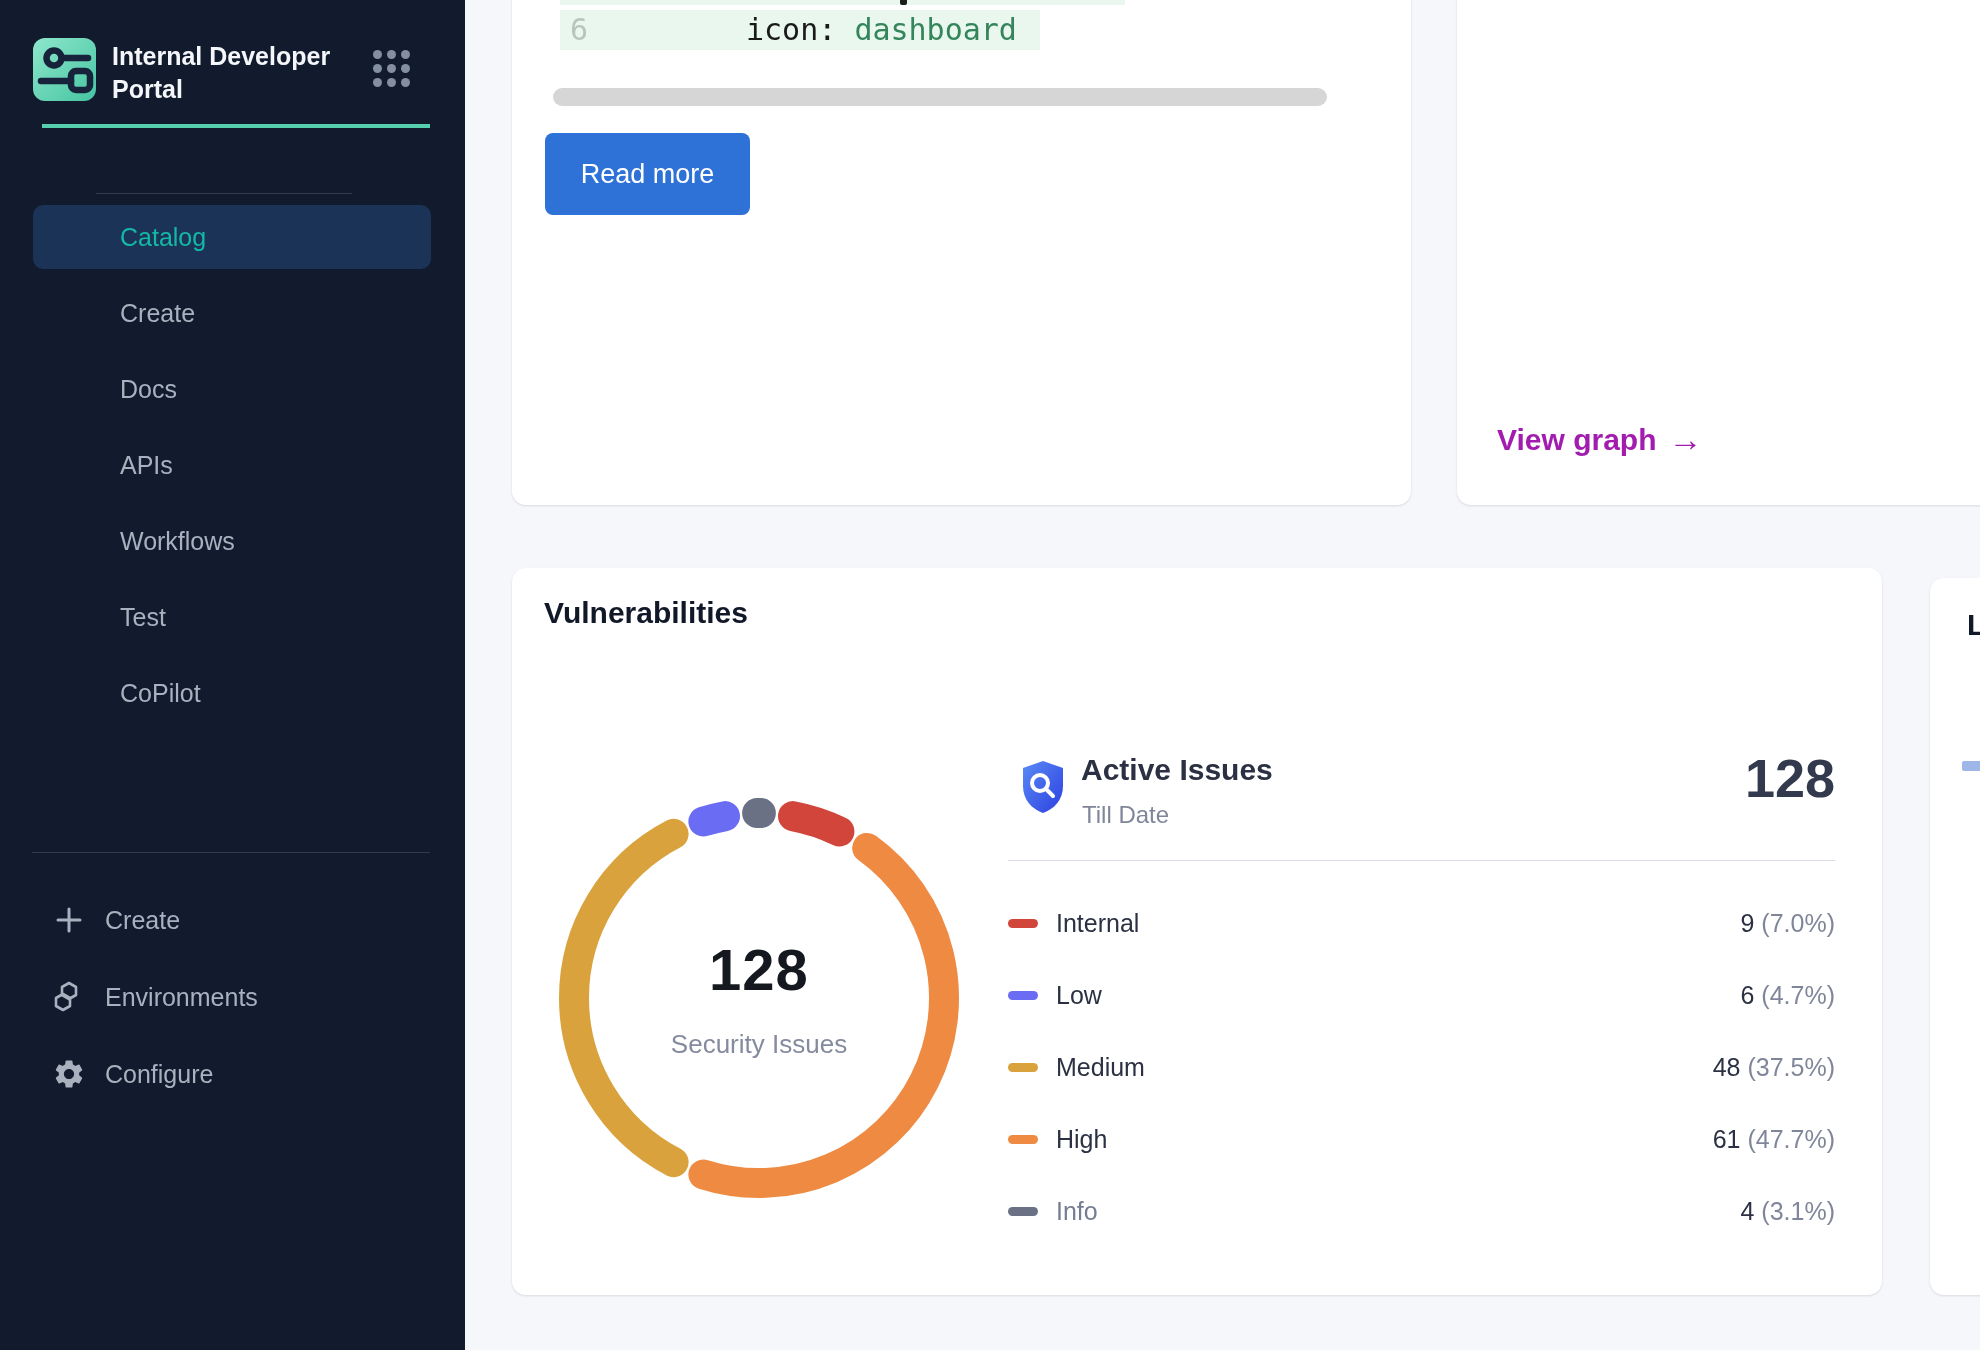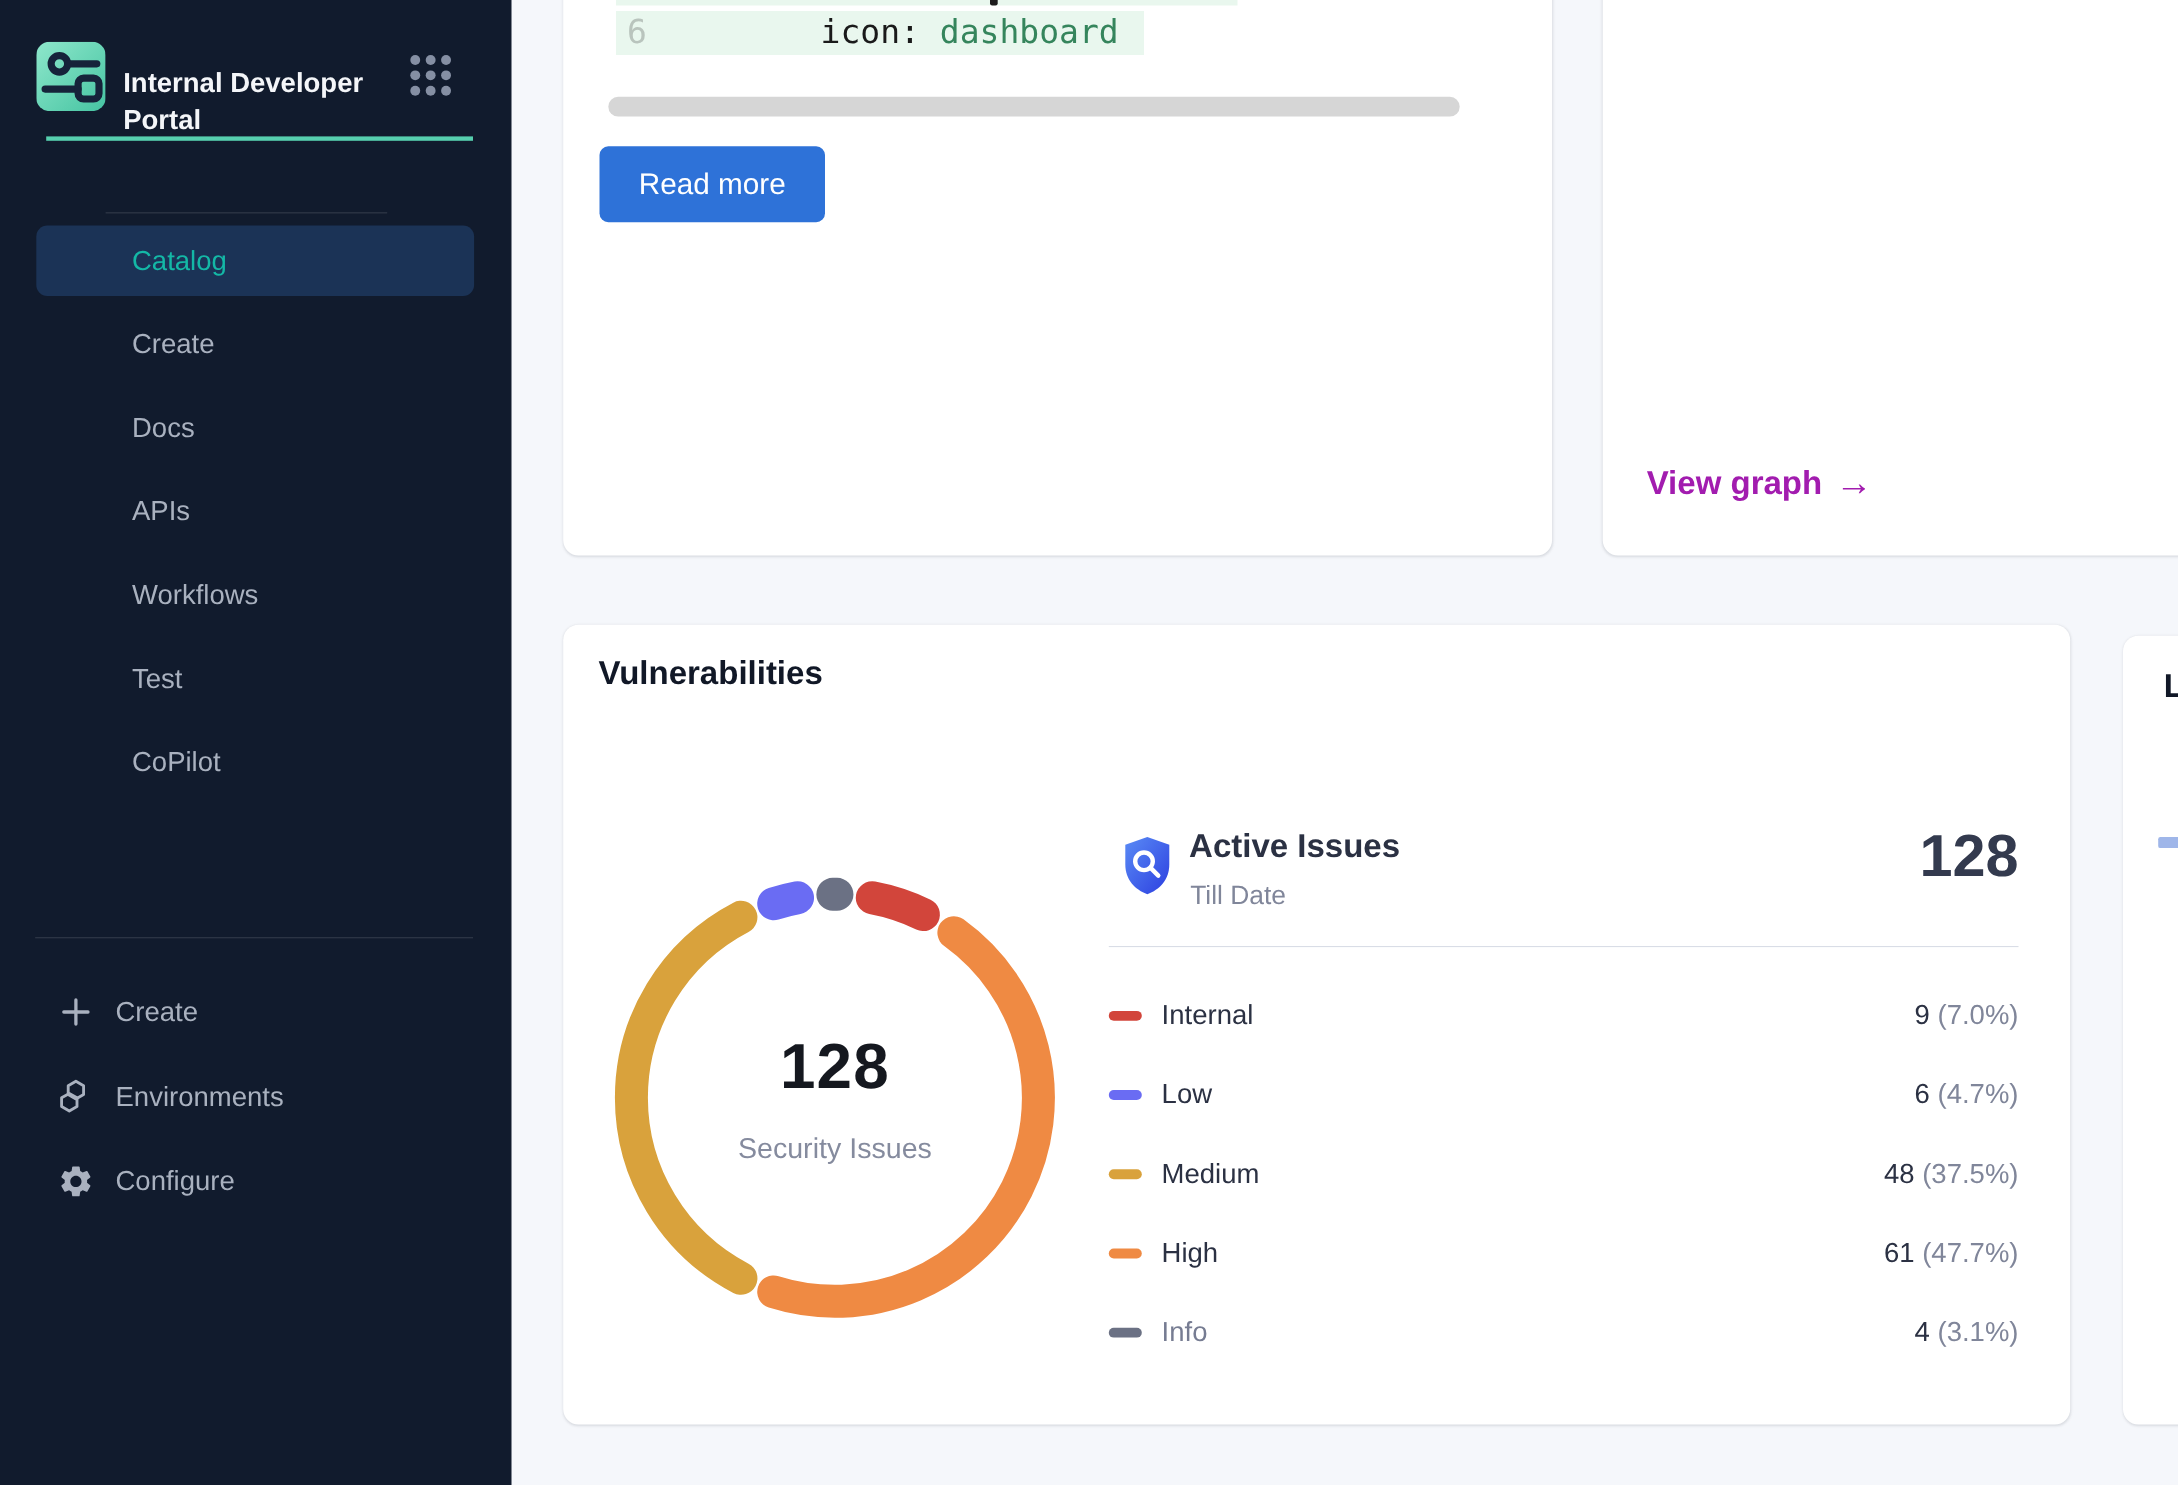--- a/index.html
+++ b/index.html
@@ -10,21 +10,21 @@
     -webkit-font-smoothing:antialiased;
   }
   
   .sidebar{
     position:absolute;left:0;top:0;width:465px;height:1350px;
     background:#111b2d;color:#a9b1bf;
   }
   .logo-box{position:absolute;left:33px;top:38px;width:63px;height:63px;}
   .app-title{
     position:absolute;left:112px;top:40px;width:230px;
-    color:#f4f6f9;font-size:25px;font-weight:700;line-height:33px;margin-top:20px;
+    color:#f4f6f9;font-size:25px;font-weight:700;line-height:33px;
   }
   .grid-icon{position:absolute;left:373px;top:50px;width:36px;height:36px;
     display:grid;grid-template-columns:repeat(3,9px);grid-template-rows:repeat(3,9px);gap:5px;}
   .grid-icon i{width:9px;height:9px;border-radius:50%;background:#858fa3;}
   .teal-rule{position:absolute;left:42px;top:124px;width:388px;height:4px;background:#56cfae;}
   .nav-divider{position:absolute;left:96px;top:193px;width:256px;height:1px;background:rgba(255,255,255,0.14);}
   .nav{position:absolute;left:33px;top:205px;width:398px;}
   .nav-item{
     height:64px;margin-bottom:12px;border-radius:10px;
     display:flex;align-items:center;padding-left:87px;box-sizing:border-box;
@@ -47,21 +47,21 @@
   
   .hl-row{position:absolute;background:#e9f7ee;}
   .hl-row.r1{left:48px;top:0;width:565px;height:35px;}
   .hl-row.r1 .cut-mark{position:absolute;left:340px;bottom:0;width:7px;height:8px;background:#1c1c1c;border-radius:2px;}
   .hl-row.r2{left:48px;top:40px;width:480px;height:40px;font-family:"DejaVu Sans Mono", monospace;font-size:30px;line-height:40px;}
   .line-num{position:absolute;left:10px;color:#b9c4bd;}
   .code-text{position:absolute;left:186px;color:#1a1a1a;white-space:pre;}
   .code-text .val{color:#35855c;}
   .hscrollbar{position:absolute;left:41px;top:118px;width:774px;height:18px;border-radius:9px;background:#d6d6d6;}
   .read-more{
-    position:absolute;left:33px;top:163px;width:205px;height:69px;border-radius:8px;
+    position:absolute;left:33px;top:163px;width:205px;height:82px;border-radius:8px;
     background:#2e72d8;color:#ffffff;font-size:27px;font-weight:500;
     display:flex;align-items:center;justify-content:center;border:none;cursor:pointer;
   }
   
   .view-graph{
     position:absolute;left:40px;top:450px;
     color:#a21caf;font-size:30px;font-weight:700;cursor:pointer;
     display:flex;align-items:center;gap:12px;
   }
   .view-graph .arrow{font-size:34px;font-weight:700;}

